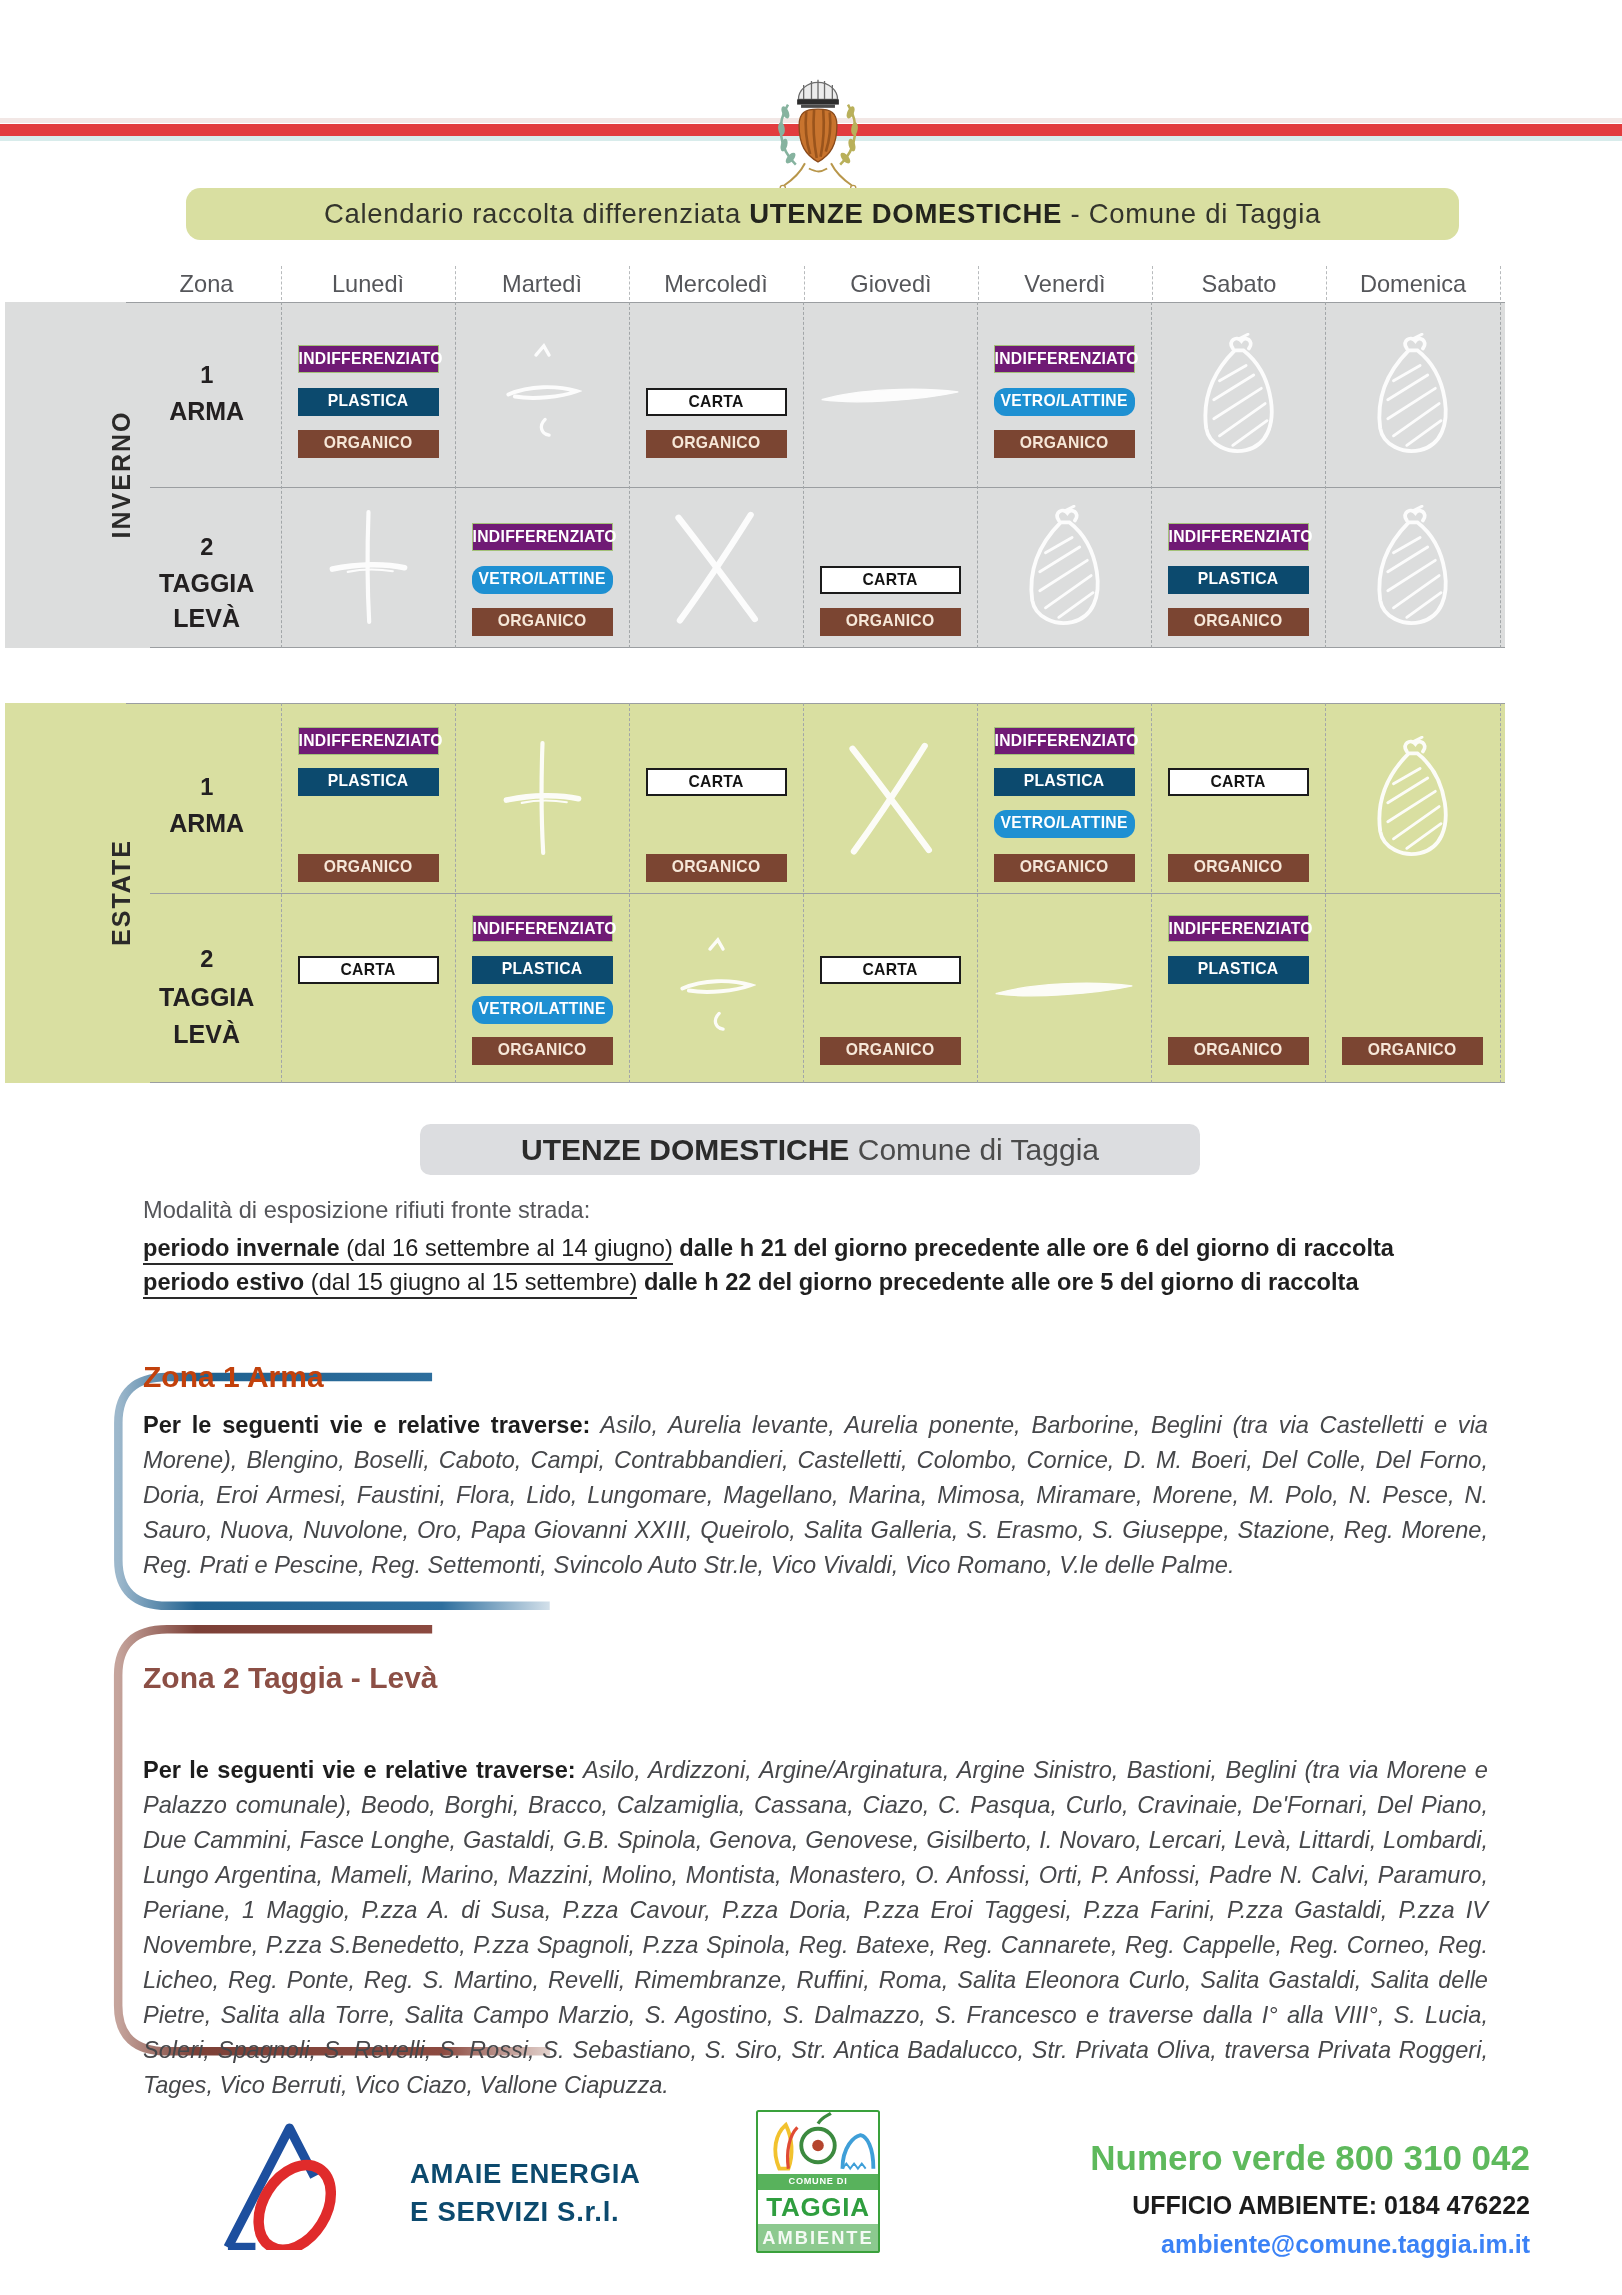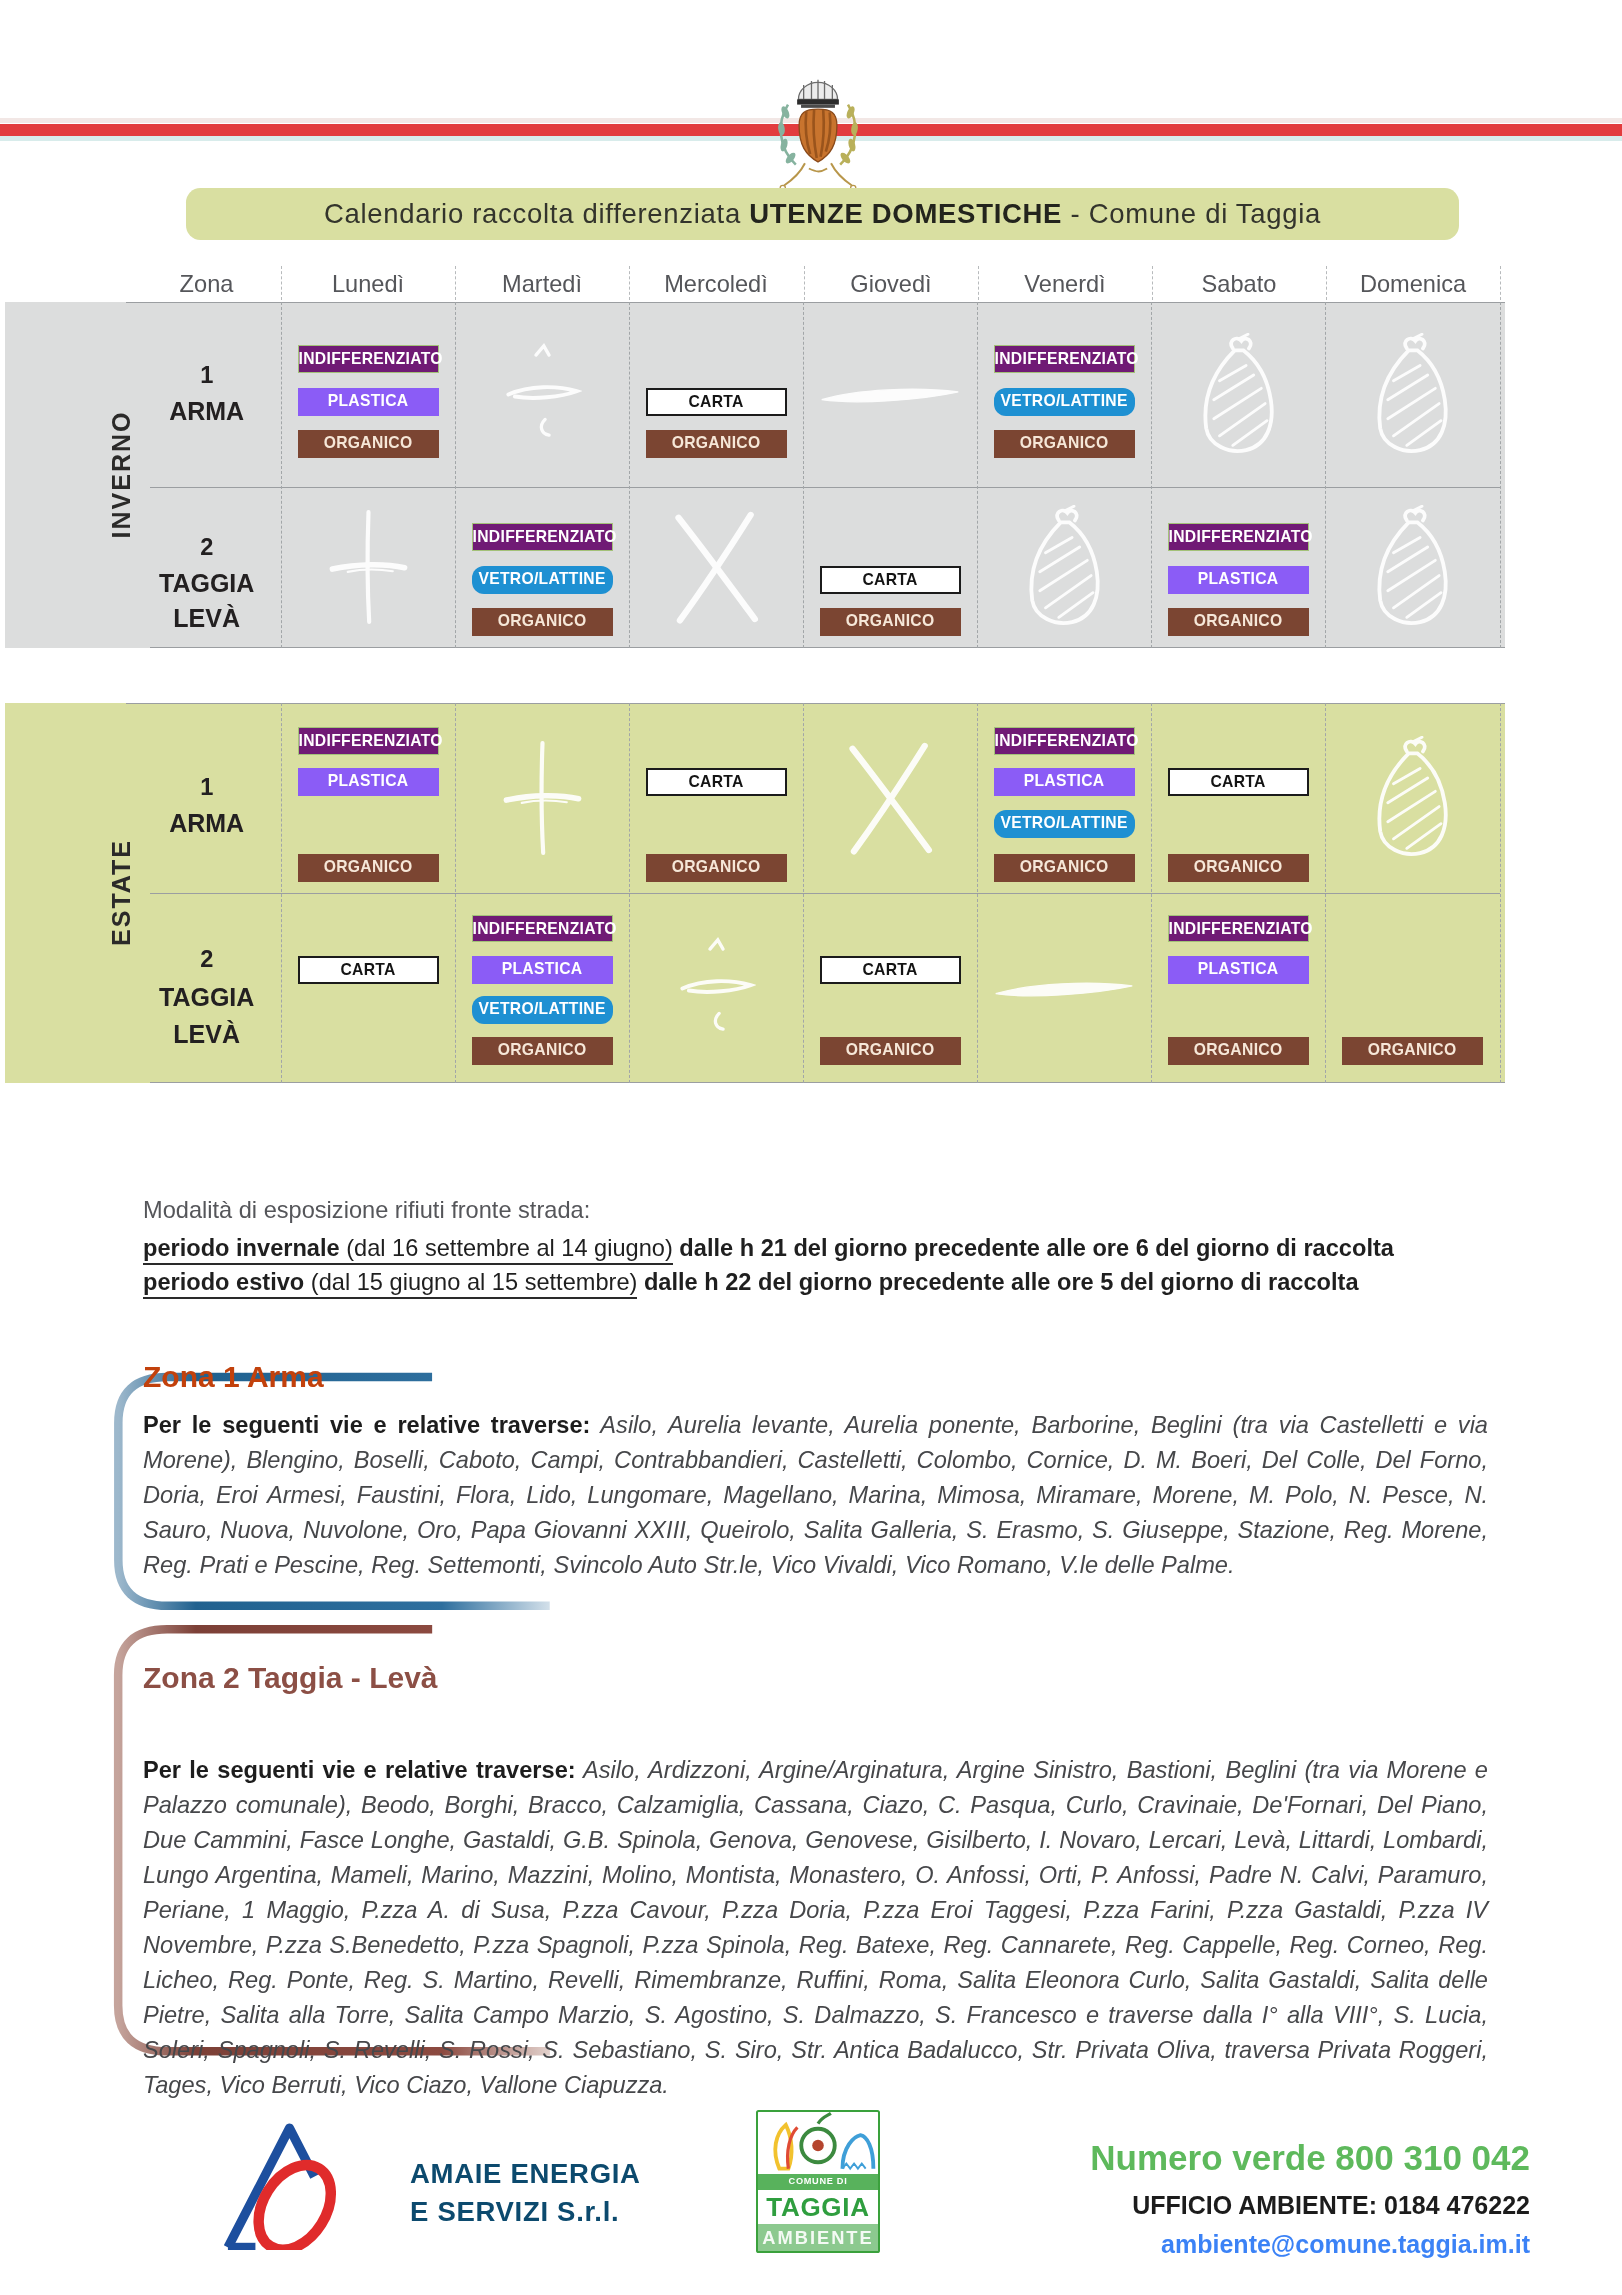--- a/index.html
+++ b/index.html
@@ -29,21 +29,21 @@
      transform:rotate(-90deg);font-weight:bold;font-size:25px;letter-spacing:2px;
      color:#2b2a29;height:31px;line-height:31px;}
   .znum,.zname{position:absolute;left:126px;width:151px;text-align:center;
      font-weight:bold;color:#232021;}
   .znum{font-size:23.6px;} .zname{font-size:25px;}
   .cell{position:absolute;width:174px;display:flex;align-items:center;justify-content:center;}
   .badge{position:absolute;left:16.4px;width:141px;height:27.5px;line-height:26px;
      text-align:center;font-weight:bold;font-size:15.7px;letter-spacing:0.3px;
      box-sizing:border-box;}
   .b-ind{background:#701a75;color:#fff;border:1.3px solid #a3c178;}
-  .b-pla{background:#8b5cf6;color:#fff;}
+  .b-pla{background:#0c4a6e;color:#fff;}
   .b-org{background:#7b4532;color:#f6e7d8;}
   .b-vet{background:#1e90d2;color:#fff;border-radius:12px;}
   .b-car{background:#ffffff;color:#141414;border:2px solid #1b1b1b;line-height:23.6px;}
   .decor{opacity:.92;}
   
   .gray-bar{position:absolute;background:#dcdde0;border-radius:10.5px;text-align:center;}
   #utenze-bar{left:420px;top:1124px;width:780px;height:51px;line-height:51px;font-size:30px;color:#4b4b4b;}
   #utenze-bar b{color:#2b2b2b;}
   #elenco-bar{left:518px;top:1320px;width:623px;height:51px;line-height:51px;font-size:27.5px;color:#4b4b4b;}
   #elenco-bar b{color:#1c1c1c;}
@@ -331,20 +331,23 @@
     <div class="cell" style="left:1146px;top:190px;height:190px">
       <div class="badge b-ind" style="top:21.6px">INDIFFERENZIATO</div>
       <div class="badge b-pla" style="top:63px">PLASTICA</div>
       <div class="badge b-org" style="top:144px">ORGANICO</div>
     </div>
     <div class="cell" style="left:1320px;top:190px;height:190px">
       <div class="badge b-org" style="top:144px">ORGANICO</div>
     </div>
   </div>
 
+  <div class="gray-bar" id="utenze-bar">
+    <b>UTENZE DOMESTICHE</b><span> Comune di Taggia</span>
+  </div>
 
   <div class="modal-line" id="modal-intro">Modalità di esposizione rifiuti fronte strada:</div>
   <div class="modal-line" id="modal-winter">
     <b class="u">periodo invernale</b><span class="u"> (dal 16 settembre al 14 giugno)</span><b> dalle h 21 del giorno precedente alle ore 6 del giorno di raccolta</b>
   </div>
   <div class="modal-line" id="modal-summer">
     <b class="u">periodo estivo</b><span class="u"> (dal 15 giugno al 15 settembre)</span><b> dalle h 22 del giorno precedente alle ore 5 del giorno di raccolta</b>
   </div>
 
 

